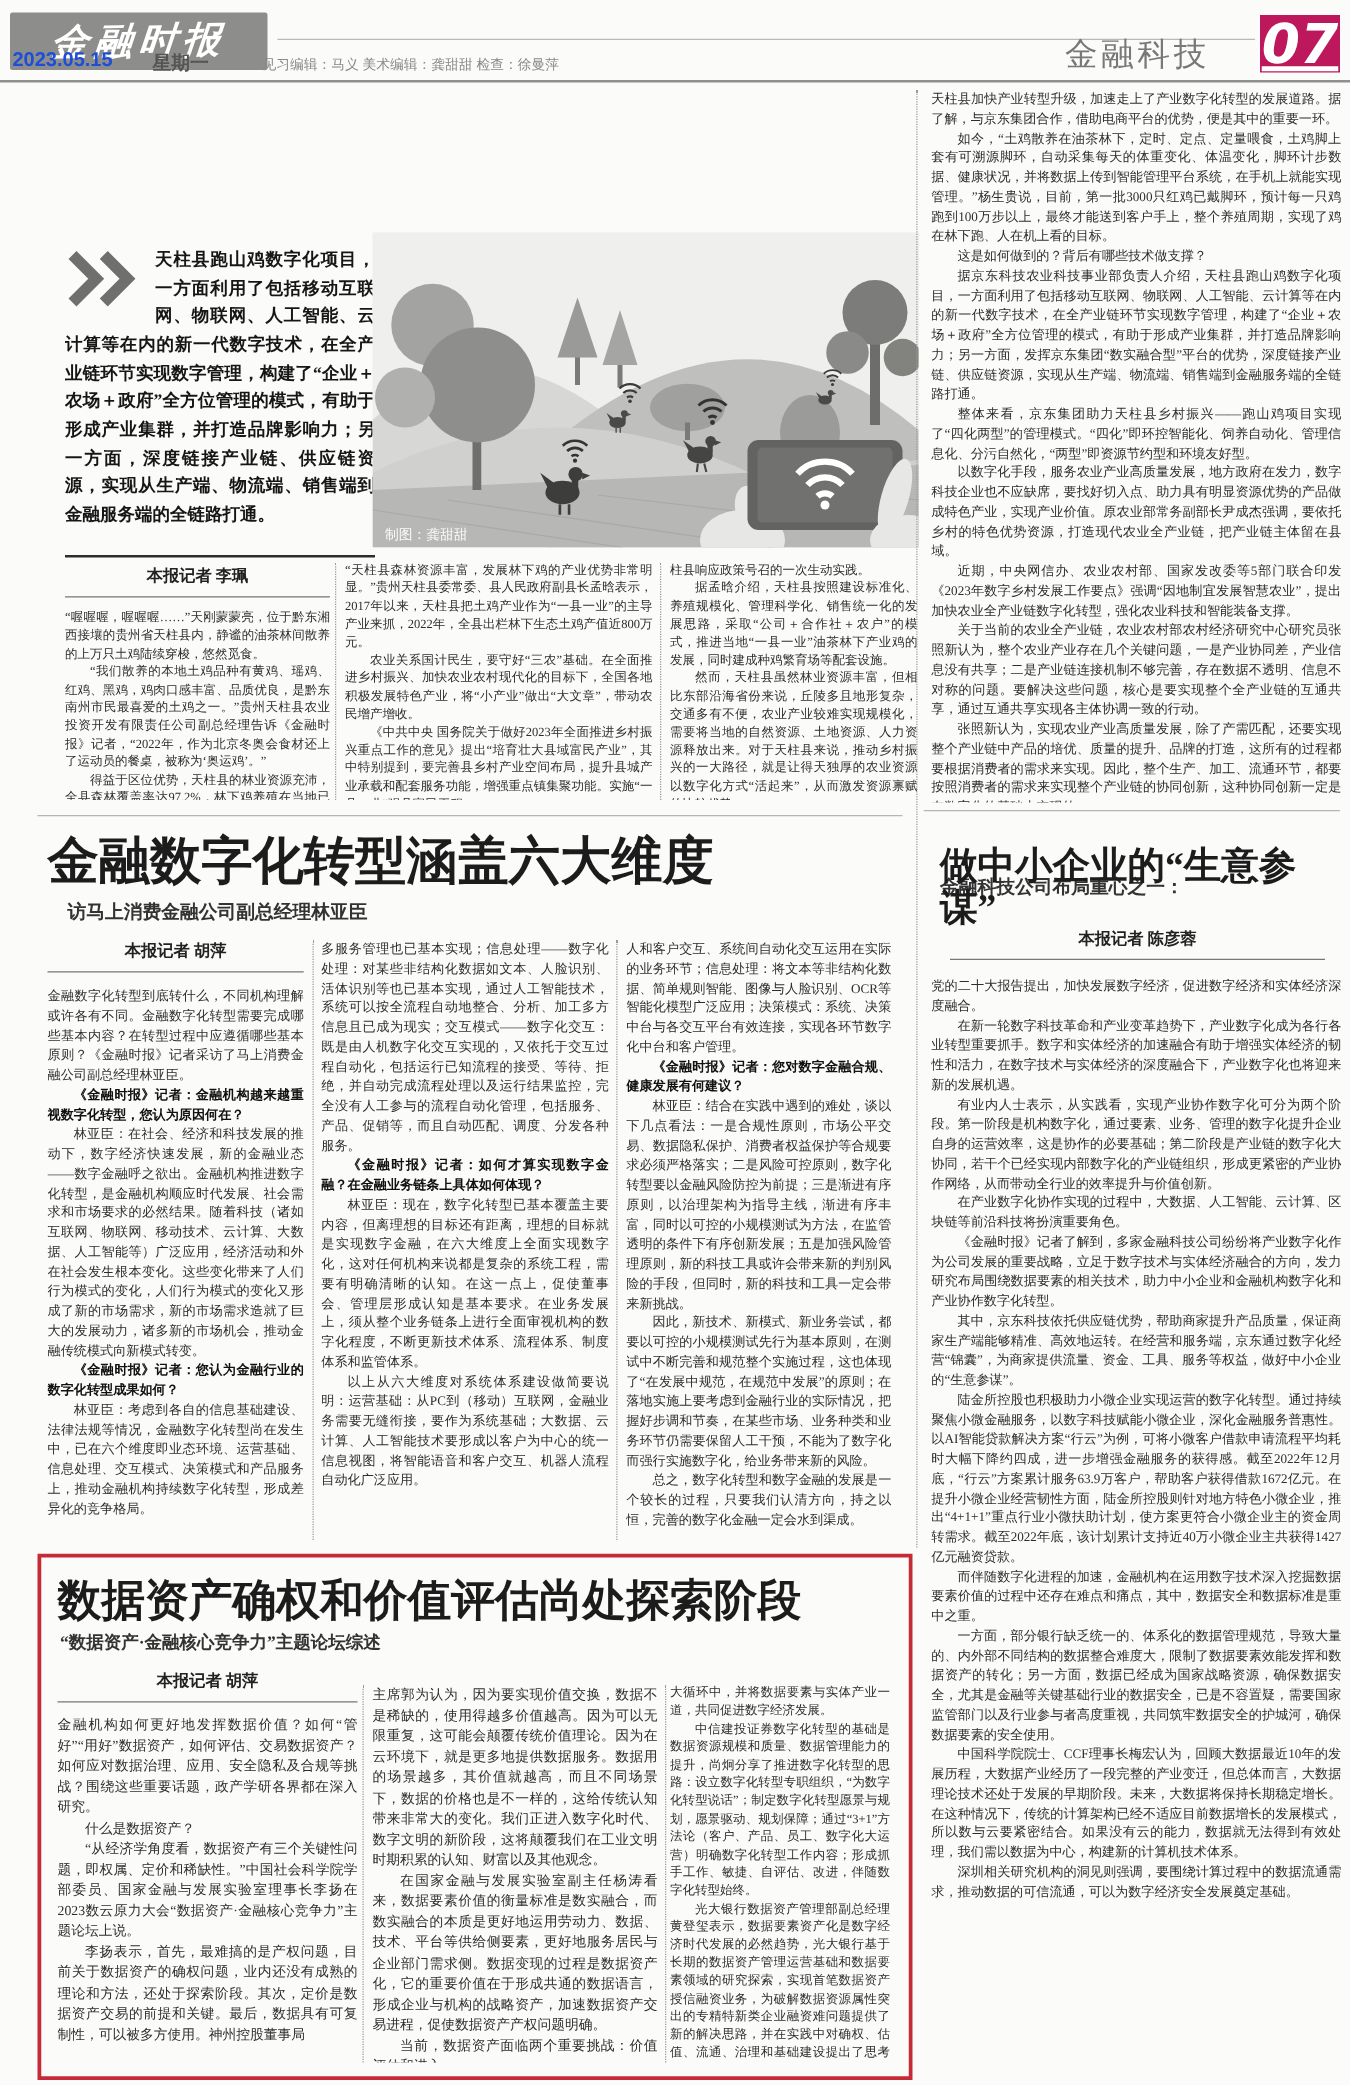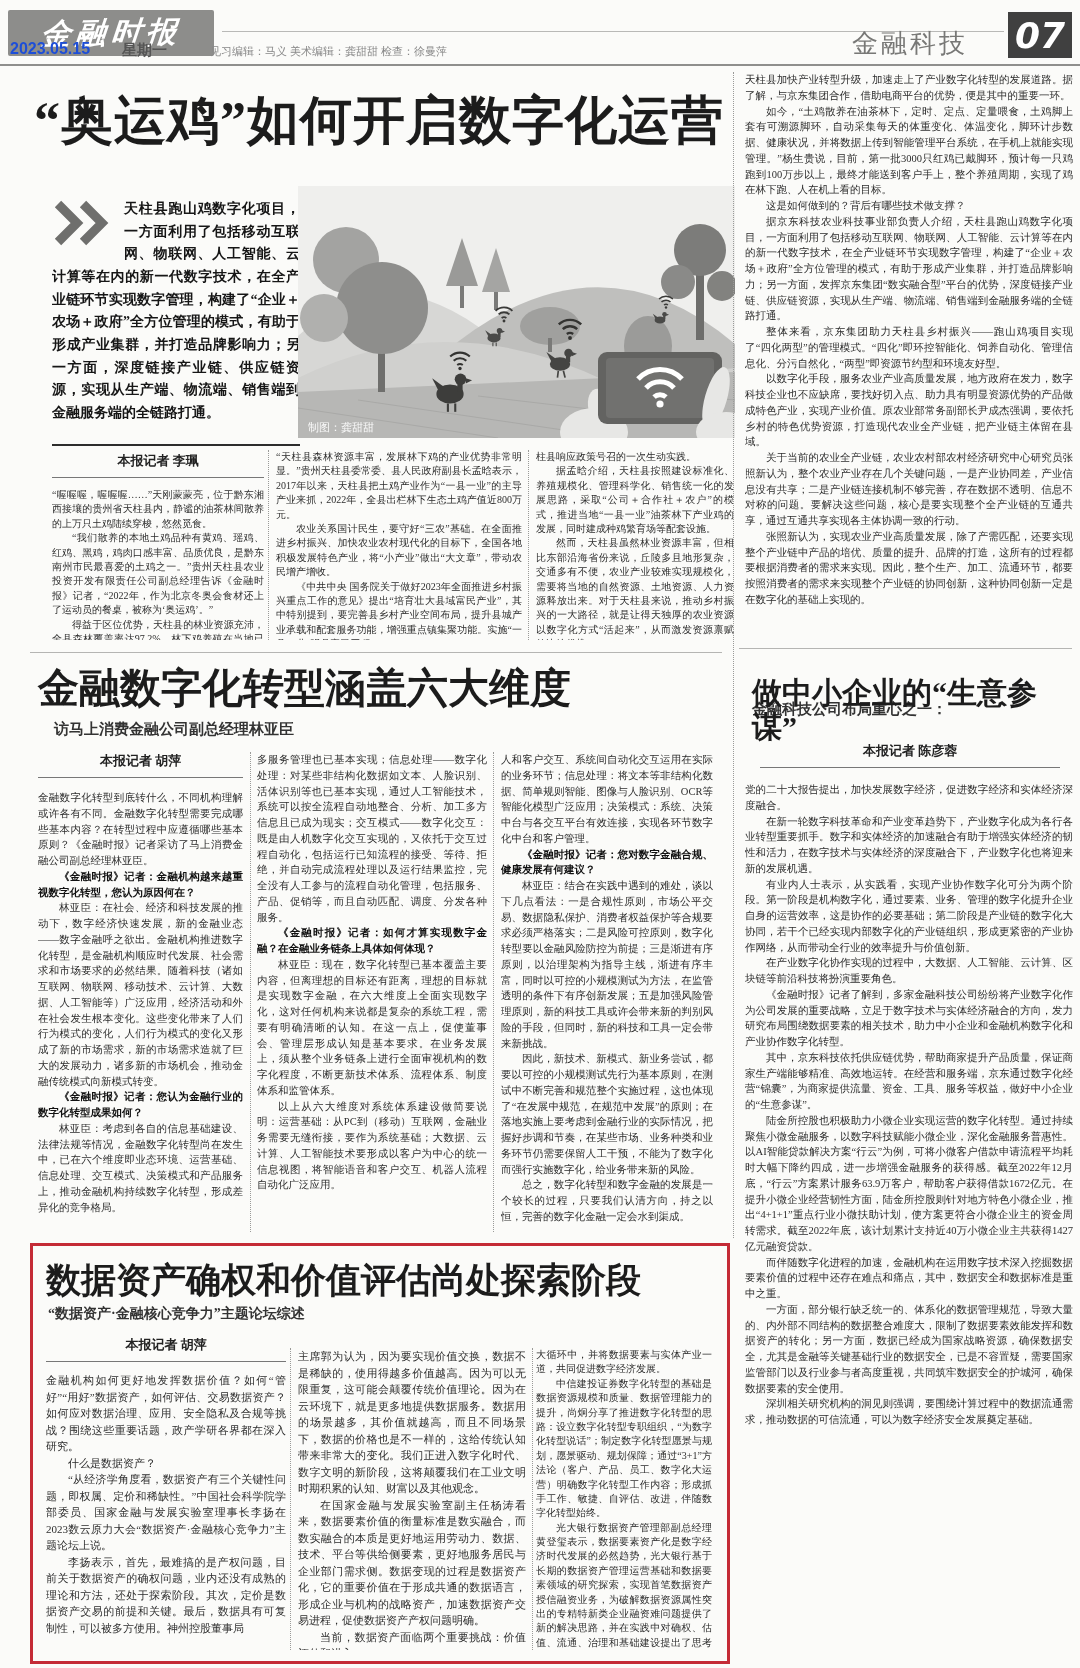--- a/index.html
+++ b/index.html
@@ -11,23 +11,23 @@
         display:flex;align-items:center;justify-content:center;}
   #logo span{color:#fff;font-size:30px;font-weight:bold;font-style:italic;letter-spacing:5px;
         transform:skewX(-6deg) rotate(-1deg);font-family:"DejaVu Serif",serif;}
   .hline{background:#b9b9b7;height:1px;}
   #rule-top{left:222px;top:31px;width:782px;}
   #rule-header{left:0;top:64px;width:1080px;height:2px;background:#8f8f8d;}
   #date-txt{left:10px;top:40px;font-size:16px;color:#1d4ed8;font-family:"Liberation Sans",sans-serif;font-weight:bold;}
   #weekday-txt{left:122px;top:41px;font-size:15px;color:#555;font-family:"Liberation Sans",sans-serif;font-weight:bold;}
   #editors-txt{left:210px;top:44px;font-size:11px;color:#888;font-family:"Liberation Sans",sans-serif;}
   #section-name{left:852px;top:26px;font-size:26px;color:#787876;letter-spacing:3px;font-family:"Liberation Sans",sans-serif;}
-  #page-badge{left:1008px;top:12px;width:64px;height:46px;background:#404040;color:#fff;
-        display:flex;align-items:center;justify-content:center;font-size:36px;font-weight:bold;
-        font-style:italic;font-family:"DejaVu Sans",sans-serif;}
+  #page-badge{left:1008px;top:12px;width:64px;height:46px;background:#be185d;color:#fff;
+        display:flex;align-items:center;justify-content:center;font-size:44px;font-weight:bold;
+        font-style:italic;font-family:"DejaVu Sans",sans-serif;text-decoration:underline;}
   
   .serif-black{font-weight:900;color:#1c1c1c;line-height:1.12;}
   #h1-top{left:34px;top:92px;width:690px;font-size:52px;letter-spacing:1px;}
   #h2-interview{left:38px;top:666px;width:660px;font-size:41px;}
   #h2-interview-sub{left:40px;top:720px;font-size:15px;font-weight:bold;color:#333;margin-left:14px;}
   #kicker-sme{left:752px;top:656px;font-size:15px;font-weight:bold;color:#333;margin-top:44px;}
   #h2-sme{left:752px;top:676px;width:322px;font-size:30px;}
   #h2-forum{left:46px;top:1261px;width:660px;font-size:35px;}
   #h2-forum-sub{left:48px;top:1305px;font-size:14px;font-weight:bold;color:#333;}
   
@@ -62,21 +62,20 @@
     <span>金融时报</span>
   </div>
   <div class="abs hline" id="rule-top"></div>
   <div class="abs" id="date-txt">2023.05.15</div>
   <div class="abs" id="weekday-txt">星期一</div>
   <div class="abs" id="editors-txt">见习编辑：马义  美术编辑：龚甜甜  检查：徐曼萍</div>
   <div class="abs" id="section-name">金融科技</div>
   <div class="abs" id="page-badge">07</div>
   <div class="abs" id="rule-header"></div>
 
-  <div class="abs serif-black" id="h1-top">“奥运鸡”如何开启数字化运营</div>
 
   <div class="abs" id="intro-block">
     <span id="chevrons">
       <svg width="62" height="46" viewBox="0 0 62 46">
         <polyline points="6,4 25,23 6,42" fill="none" stroke="#6f6f6d" stroke-width="9"></polyline>
         <polyline points="31,4 50,23 31,42" fill="none" stroke="#6f6f6d" stroke-width="9"></polyline>
       </svg>
     </span>
     <span>天柱县跑山鸡数字化项目，一方面利用了包括移动互联网、物联网、人工智能、云计算等在内的新一代数字技术，在全产业链环节实现数字管理，构建了“企业＋农场＋政府”全方位管理的模式，有助于形成产业集群，并打造品牌影响力；另一方面，深度链接产业链、供应链资源，实现从生产端、物流端、销售端到金融服务端的全链路打通。</span>
   </div>
@@ -215,20 +214,21 @@
   <div class="abs vdiv" style="left:268px;top:450px;height:190px;"></div>
   <div class="abs vdiv" style="left:528px;top:450px;height:190px;"></div>
 
   <div class="abs col f105" style="left:745px;top:72px;width:328px;height:570px;">
       <p class="noind">天柱县加快产业转型升级，加速走上了产业数字化转型的发展道路。据了解，与京东集团合作，借助电商平台的优势，便是其中的重要一环。</p>
       <p>如今，“土鸡散养在油茶林下，定时、定点、定量喂食，土鸡脚上套有可溯源脚环，自动采集每天的体重变化、体温变化，脚环计步数据、健康状况，并将数据上传到智能管理平台系统，在手机上就能实现管理。”杨生贵说，目前，第一批3000只红鸡已戴脚环，预计每一只鸡跑到100万步以上，最终才能送到客户手上，整个养殖周期，实现了鸡在林下跑、人在机上看的目标。</p>
       <p>这是如何做到的？背后有哪些技术做支撑？</p>
       <p>据京东科技农业科技事业部负责人介绍，天柱县跑山鸡数字化项目，一方面利用了包括移动互联网、物联网、人工智能、云计算等在内的新一代数字技术，在全产业链环节实现数字管理，构建了“企业＋农场＋政府”全方位管理的模式，有助于形成产业集群，并打造品牌影响力；另一方面，发挥京东集团“数实融合型”平台的优势，深度链接产业链、供应链资源，实现从生产端、物流端、销售端到金融服务端的全链路打通。</p>
       <p>整体来看，京东集团助力天柱县乡村振兴——跑山鸡项目实现了“四化两型”的管理模式。“四化”即环控智能化、饲养自动化、管理信息化、分污自然化，“两型”即资源节约型和环境友好型。</p>
       <p>以数字化手段，服务农业产业高质量发展，地方政府在发力，数字科技企业也不应缺席，要找好切入点、助力具有明显资源优势的产品做成特色产业，实现产业价值。原农业部常务副部长尹成杰强调，要依托乡村的特色优势资源，打造现代农业全产业链，把产业链主体留在县域。</p>
+      <p>近期，中央网信办、农业农村部、国家发改委等5部门联合印发《2023年数字乡村发展工作要点》强调“因地制宜发展智慧农业”，提出加快农业全产业链数字化转型，强化农业科技和智能装备支撑。</p>
       <p>关于当前的农业全产业链，农业农村部农村经济研究中心研究员张照新认为，整个农业产业存在几个关键问题，一是产业协同差，产业信息没有共享；二是产业链连接机制不够完善，存在数据不透明、信息不对称的问题。要解决这些问题，核心是要实现整个全产业链的互通共享，通过互通共享实现各主体协调一致的行动。</p>
       <p>张照新认为，实现农业产业高质量发展，除了产需匹配，还要实现整个产业链中产品的培优、质量的提升、品牌的打造，这所有的过程都要根据消费者的需求来实现。因此，整个生产、加工、流通环节，都要按照消费者的需求来实现整个产业链的协同创新，这种协同创新一定是在数字化的基础上实现的。</p>
     </div>
   <div class="abs vdiv" style="left:733px;top:72px;height:1166px;"></div>
 
   <div class="abs secline" style="left:30px;top:652px;width:692px;"></div>
   <div class="abs serif-black" id="h2-interview">金融数字化转型涵盖六大维度</div>
   <div class="abs" id="h2-interview-sub">访马上消费金融公司副总经理林亚臣</div>
   <div class="abs byline" style="left:38px;top:752px;width:205px;">本报记者 胡萍</div>
   <div class="abs col f105" style="left:38px;top:790px;width:205px;height:442px;">
@@ -261,20 +261,21 @@
   <div class="abs col f105" style="left:745px;top:782px;width:328px;height:876px;">
       <p class="noind">党的二十大报告提出，加快发展数字经济，促进数字经济和实体经济深度融合。</p>
       <p>在新一轮数字科技革命和产业变革趋势下，产业数字化成为各行各业转型重要抓手。数字和实体经济的加速融合有助于增强实体经济的韧性和活力，在数字技术与实体经济的深度融合下，产业数字化也将迎来新的发展机遇。</p>
       <p>有业内人士表示，从实践看，实现产业协作数字化可分为两个阶段。第一阶段是机构数字化，通过要素、业务、管理的数字化提升企业自身的运营效率，这是协作的必要基础；第二阶段是产业链的数字化大协同，若干个已经实现内部数字化的产业链组织，形成更紧密的产业协作网络，从而带动全行业的效率提升与价值创新。</p>
       <p>在产业数字化协作实现的过程中，大数据、人工智能、云计算、区块链等前沿科技将扮演重要角色。</p>
       <p>《金融时报》记者了解到，多家金融科技公司纷纷将产业数字化作为公司发展的重要战略，立足于数字技术与实体经济融合的方向，发力研究布局围绕数据要素的相关技术，助力中小企业和金融机构数字化和产业协作数字化转型。</p>
       <p>其中，京东科技依托供应链优势，帮助商家提升产品质量，保证商家生产端能够精准、高效地运转。在经营和服务端，京东通过数字化经营“锦囊”，为商家提供流量、资金、工具、服务等权益，做好中小企业的“生意参谋”。</p>
       <p>陆金所控股也积极助力小微企业实现运营的数字化转型。通过持续聚焦小微金融服务，以数字科技赋能小微企业，深化金融服务普惠性。以AI智能贷款解决方案“行云”为例，可将小微客户借款申请流程平均耗时大幅下降约四成，进一步增强金融服务的获得感。截至2022年12月底，“行云”方案累计服务63.9万客户，帮助客户获得借款1672亿元。在提升小微企业经营韧性方面，陆金所控股则针对地方特色小微企业，推出“4+1+1”重点行业小微扶助计划，使方案更符合小微企业主的资金周转需求。截至2022年底，该计划累计支持近40万小微企业主共获得1427亿元融资贷款。</p>
       <p>而伴随数字化进程的加速，金融机构在运用数字技术深入挖掘数据要素价值的过程中还存在难点和痛点，其中，数据安全和数据标准是重中之重。</p>
       <p>一方面，部分银行缺乏统一的、体系化的数据管理规范，导致大量的、内外部不同结构的数据整合难度大，限制了数据要素效能发挥和数据资产的转化；另一方面，数据已经成为国家战略资源，确保数据安全，尤其是金融等关键基础行业的数据安全，已是不容置疑，需要国家监管部门以及行业参与者高度重视，共同筑牢数据安全的护城河，确保数据要素的安全使用。</p>
+      <p>中国科学院院士、CCF理事长梅宏认为，回顾大数据最近10年的发展历程，大数据产业经历了一段完整的产业变迁，但总体而言，大数据理论技术还处于发展的早期阶段。未来，大数据将保持长期稳定增长。在这种情况下，传统的计算架构已经不适应目前数据增长的发展模式，所以数与云要紧密结合。如果没有云的能力，数据就无法得到有效处理，我们需以数据为中心，构建新的计算机技术体系。</p>
       <p>深圳相关研究机构的洞见则强调，要围绕计算过程中的数据流通需求，推动数据的可信流通，可以为数字经济安全发展奠定基础。</p>
     </div>
 
   <div class="abs" id="red-box"></div>
   <div class="abs serif-black" id="h2-forum">数据资产确权和价值评估尚处探索阶段</div>
   <div class="abs" id="h2-forum-sub">“数据资产·金融核心竞争力”主题论坛综述</div>
   <div class="abs byline" style="left:46px;top:1336px;width:240px;">本报记者 胡萍</div>
   <div class="abs col f11" style="left:46px;top:1372px;width:240px;height:278px;">
       <p class="noind">金融机构如何更好地发挥数据价值？如何“管好”“用好”数据资产，如何评估、交易数据资产？如何应对数据治理、应用、安全隐私及合规等挑战？围绕这些重要话题，政产学研各界都在深入研究。</p>
       <p>什么是数据资产？</p>

